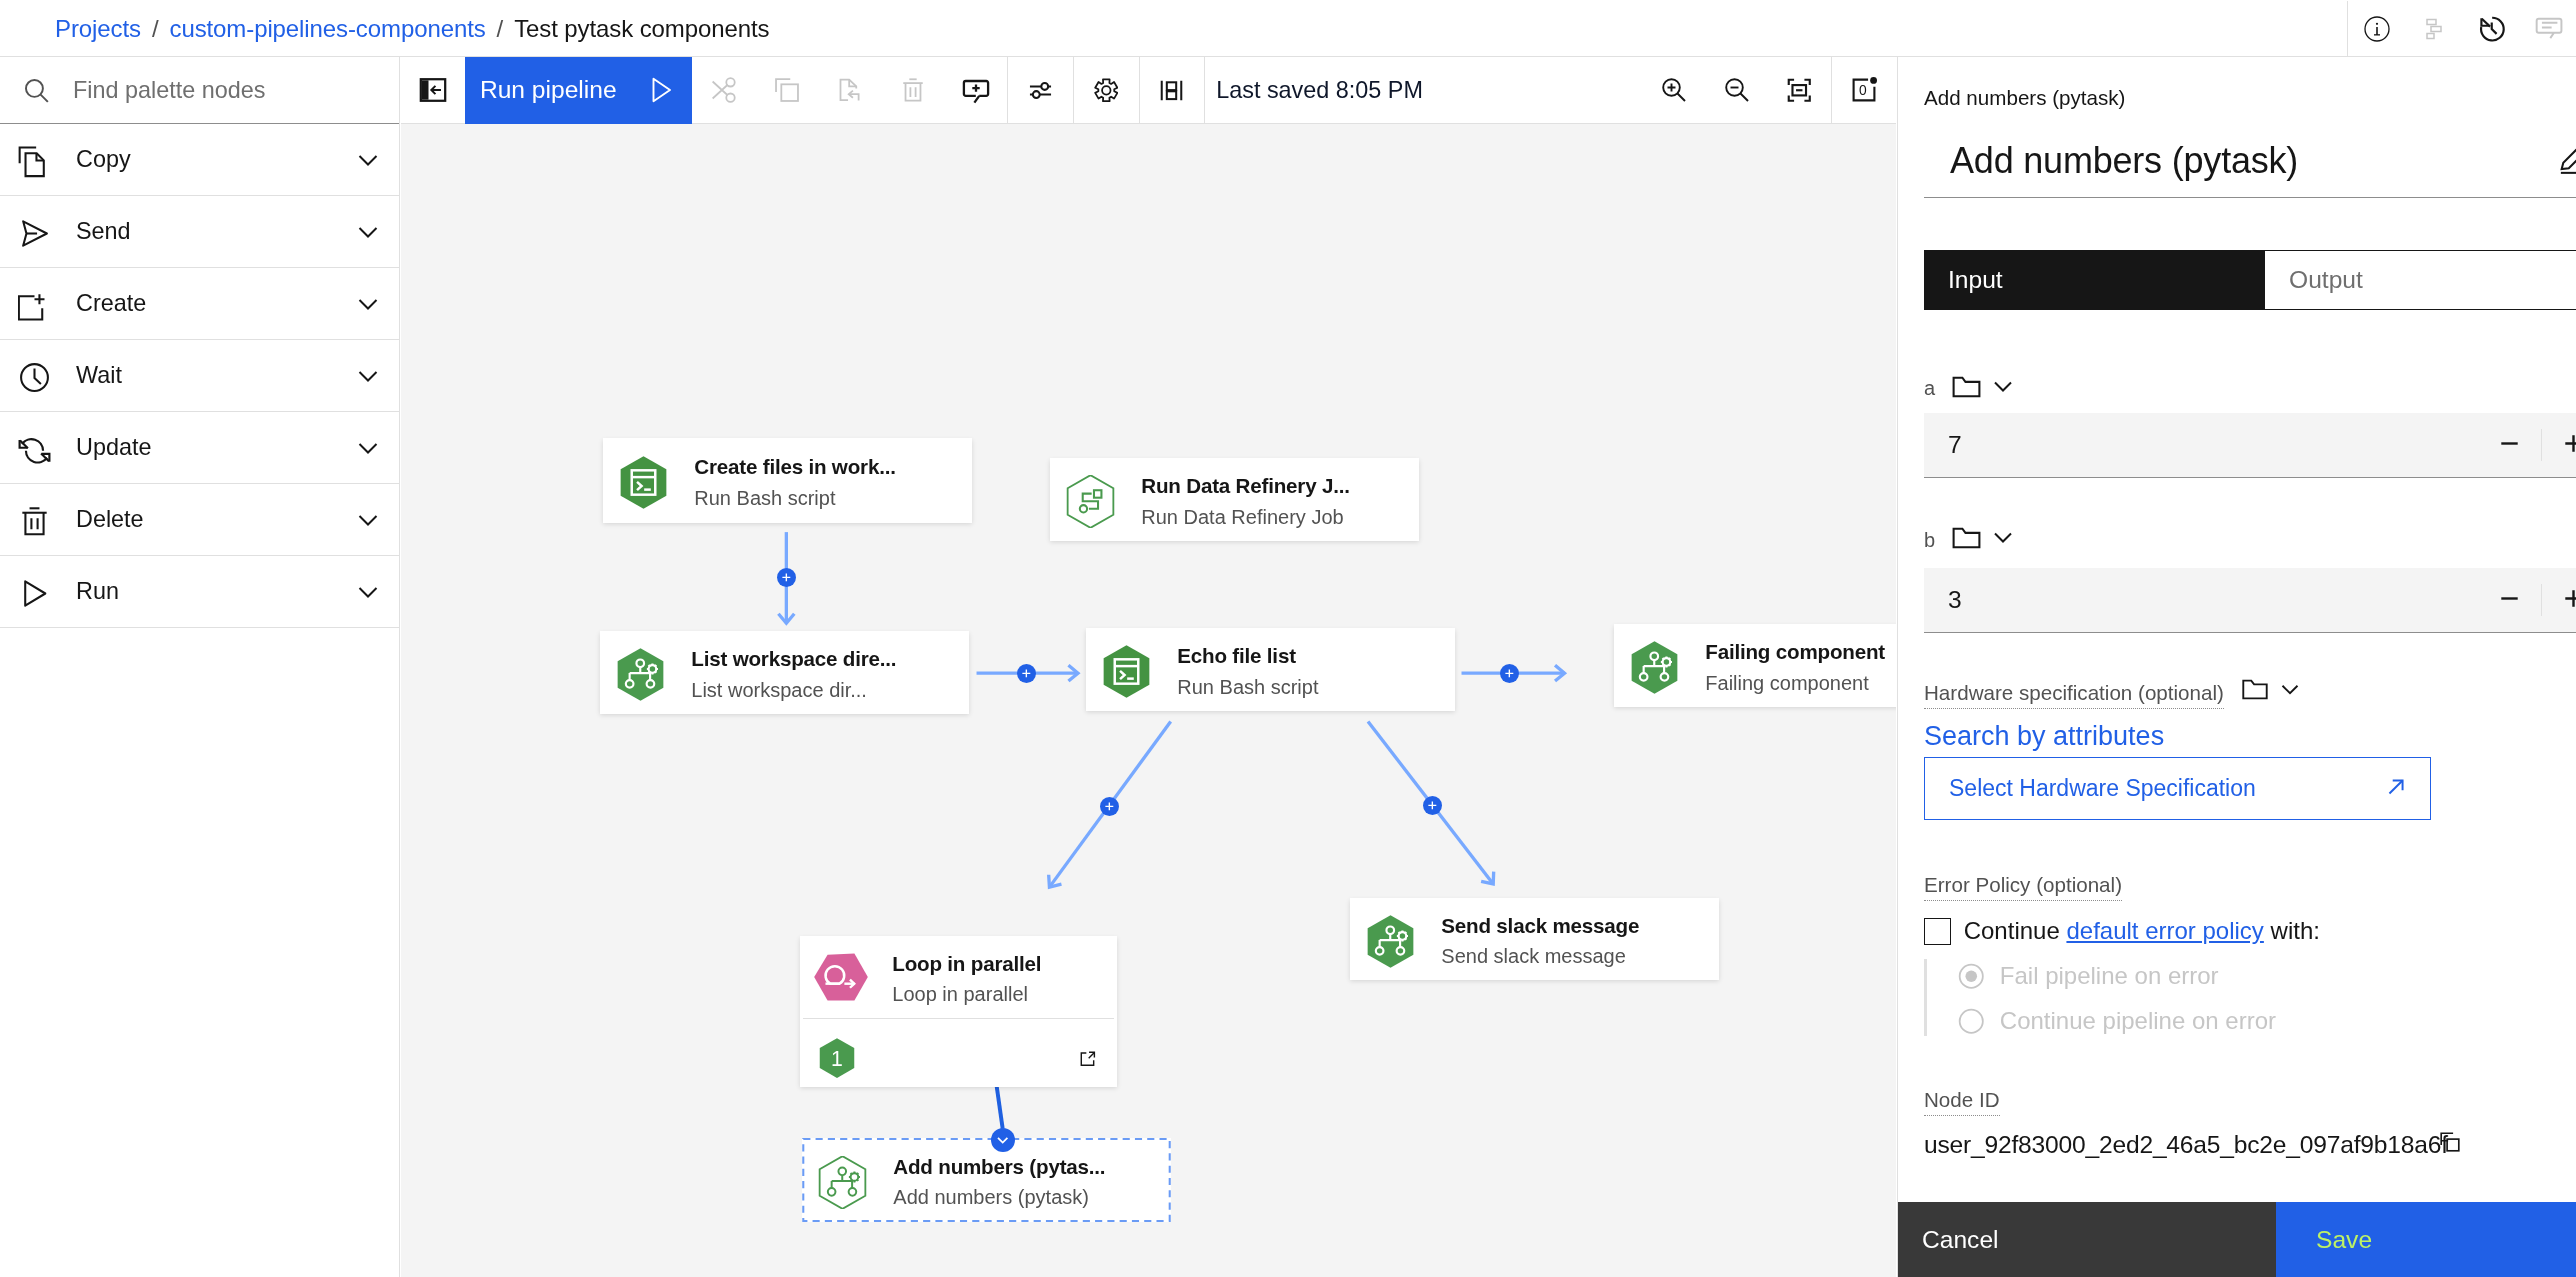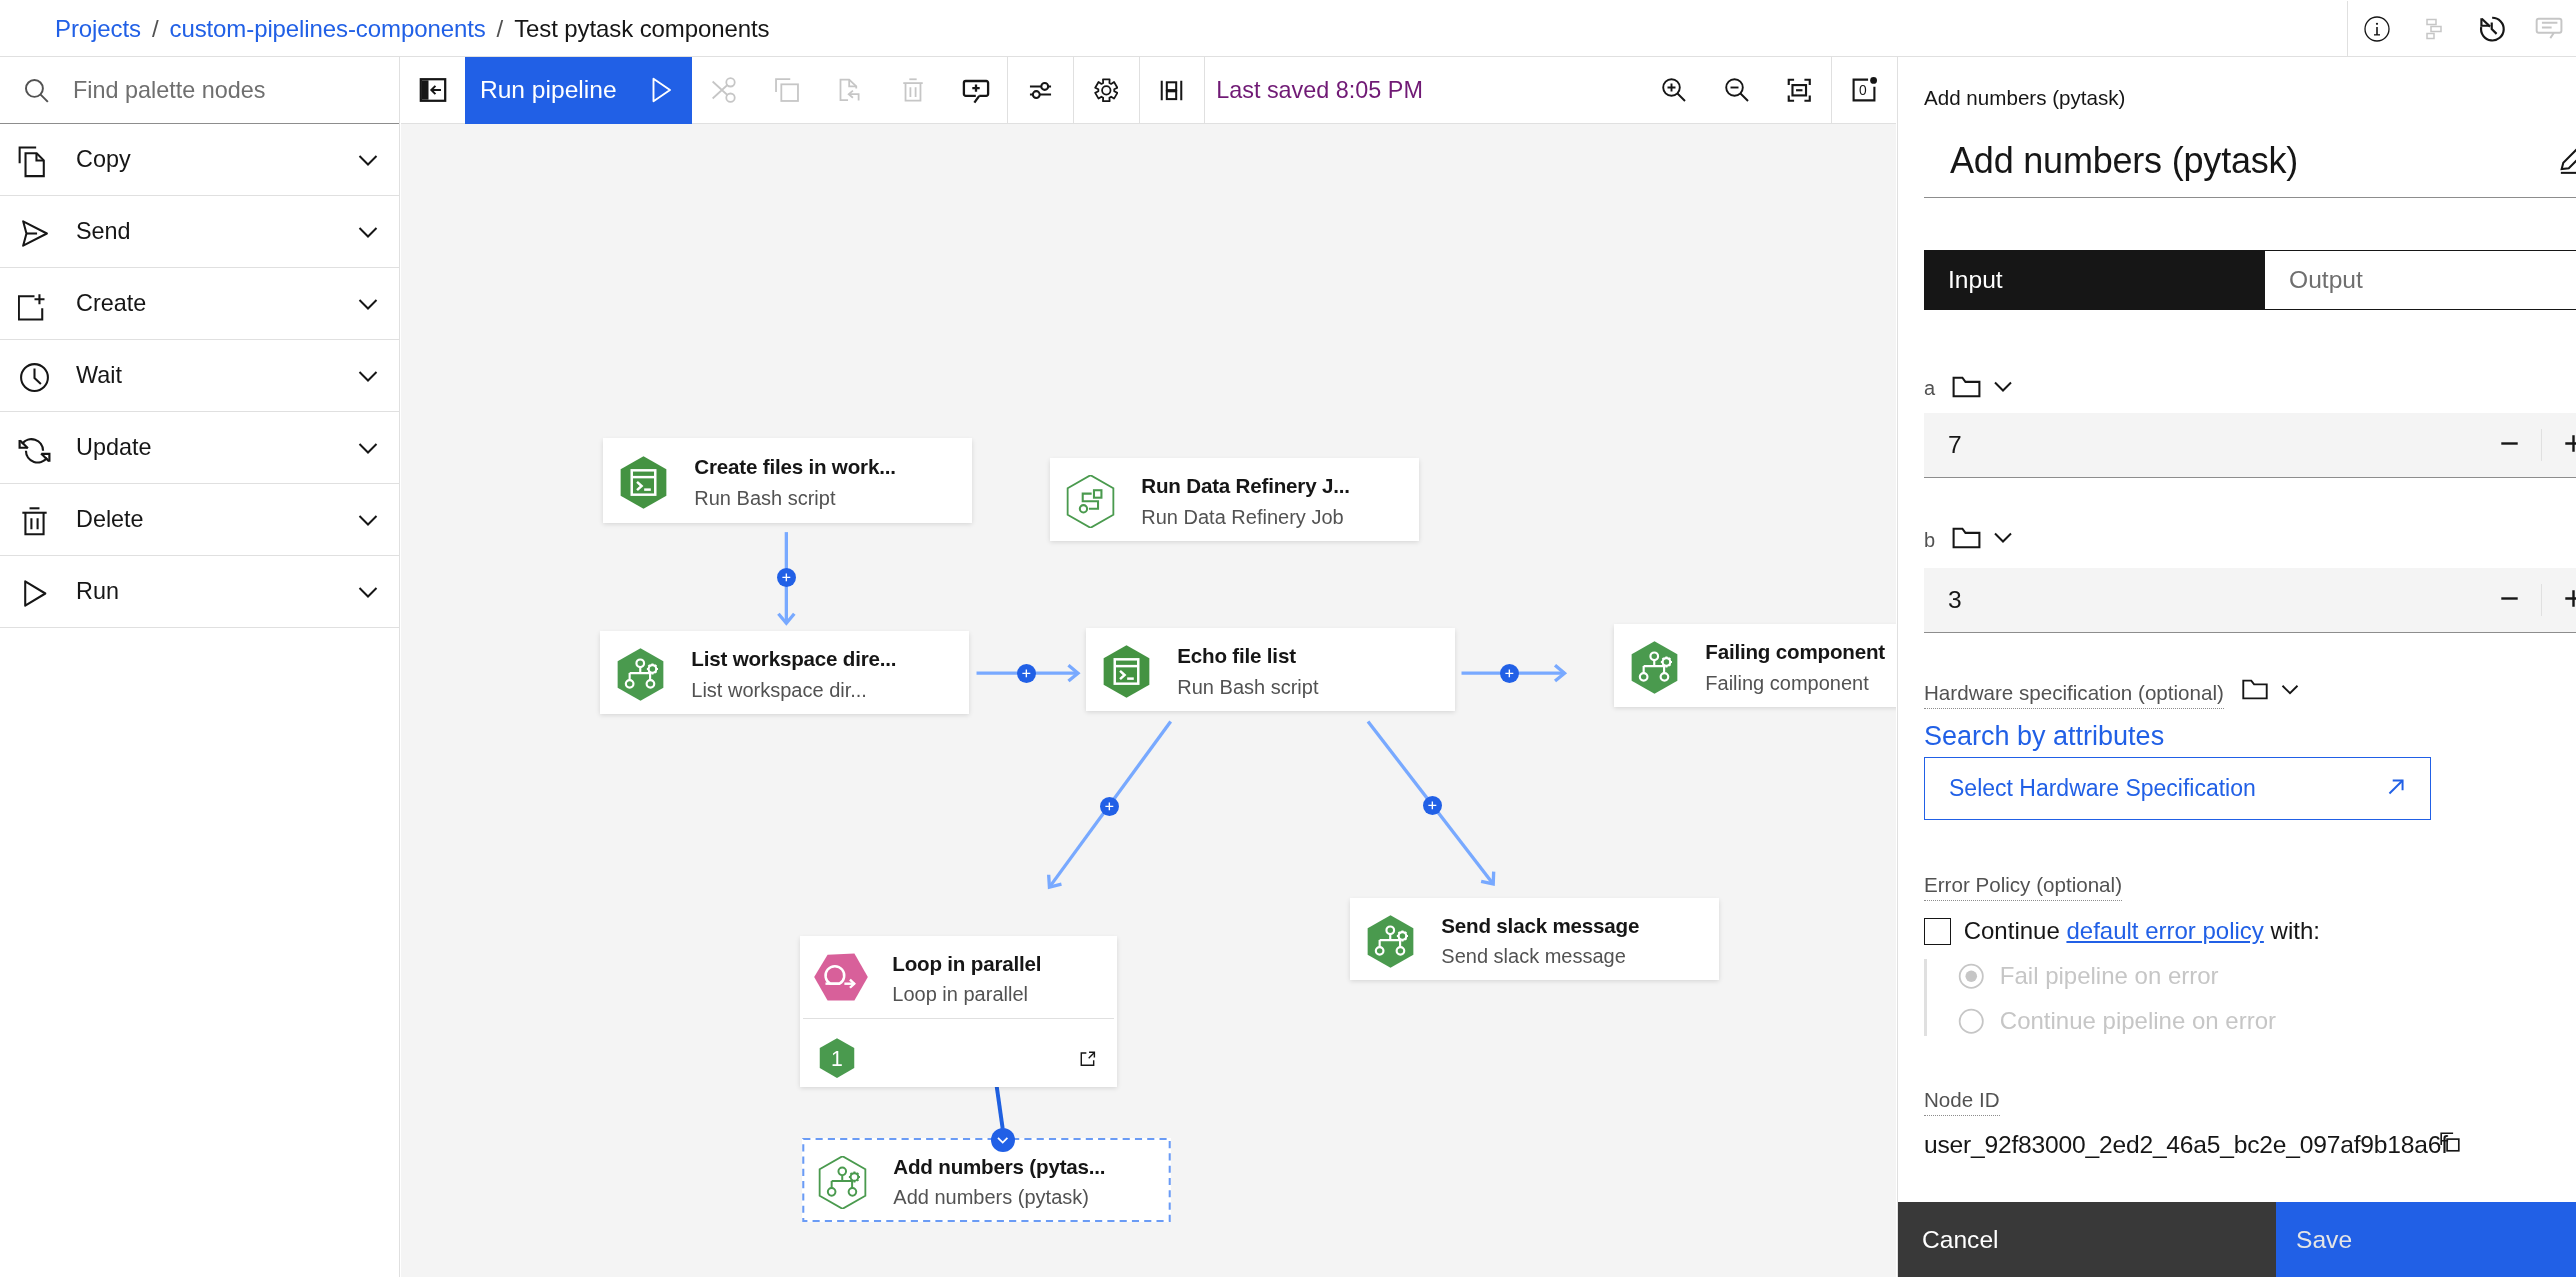--- a/index.html
+++ b/index.html
@@ -37,21 +37,21 @@
   .pal-label { font-size:23.4px; color:#161616; flex:1; }
   .pal-chev { width:63px; display:flex; align-items:center; justify-content:center; }
 
   
   .toolbar { position:absolute; left:401px; top:57px; width:1495px; height:67px; background:#fff;
              border-bottom:0.8px solid #e0e0e0; display:flex; align-items:center; }
   .tb-btn { width:63px; height:67px; display:flex; align-items:center; justify-content:center; cursor:pointer; flex:0 0 auto;}
   .tb-run { width:227px; height:67px; background:#2160e6; color:#fff; display:flex; align-items:center;
             justify-content:center; gap:28.5px; font-size:24.6px; cursor:pointer; flex:0 0 auto;}
   .tb-div { width:0.8px; height:67px; background:#e0e0e0; flex:0 0 auto;}
-  .tb-saved { font-size:23.4px; color:#701a75; padding-left:11px; white-space:nowrap; }
+  .tb-saved { font-size:23.4px; color:#0f172a; padding-left:11px; white-space:nowrap; }
 
   
   .canvas { position:absolute; left:401px; top:124px; width:1495px; height:1153px; background:#f4f4f4; overflow:hidden;}
   .node { position:absolute; background:#fff; box-shadow:0 1.6px 4.8px rgba(0,0,0,0.13); }
   .node-main { display:flex; align-items:center; height:100%; padding-top:4px; }
   .node-ico { width:53px; display:flex; align-items:center; justify-content:center; flex:0 0 auto; margin-left:14.3px;}
   .node-txt { display:flex; flex-direction:column; justify-content:center; gap:9.5px; margin-left:24px;}
   .node-title { font-size:20.6px; font-weight:700; color:#161616; white-space:nowrap; letter-spacing:-0.2px; line-height:1;}
   .node-sub { font-size:20px; color:#525252; white-space:nowrap; line-height:1;}
   .plusbtn { position:absolute; width:19px; height:19px; border-radius:50%; background:#2160e6;
@@ -71,21 +71,21 @@
   .rp-tab.unsel { width:317px; }
   .rp-tab.sel { background:#161616; color:#fff; padding-left:24px; }
   .rp-tab.unsel { background:#fff; color:#6f6f6f; border:0.8px solid #161616; border-left:none; padding-left:24px;}
 
   .f-label { position:absolute; font-size:20px; color:#525252; }
   .f-num { position:absolute; background:#f4f4f4; border-bottom:0.8px solid #8d8d8d; display:flex; align-items:center; }
   .f-num-val { font-size:24.6px; color:#161616; padding-left:24px; }
 
   .footer-btns { position:absolute; left:0; bottom:0; width:679px; height:76px; display:flex; }
   .btn-cancel { width:378px; background:#393939; color:#fff; font-size:24.6px; display:flex; align-items:center; padding-left:24px; cursor:pointer;}
-  .btn-save { width:301px; background:#2160e6; color:#e5e5e5; font-size:24.6px; display:flex; align-items:center; padding-left:20px; cursor:pointer;}
+  .btn-save { width:301px; background:#2160e6; color:#bef264; font-size:24.6px; display:flex; align-items:center; padding-left:40px; cursor:pointer;}
 </style>
 </head>
 <body>
 
 <div id="page">
 
   <div class="header">
     <div class="breadcrumb">
       <span class="bc-link">Projects</span>
       <span class="bc-sep">/</span>

